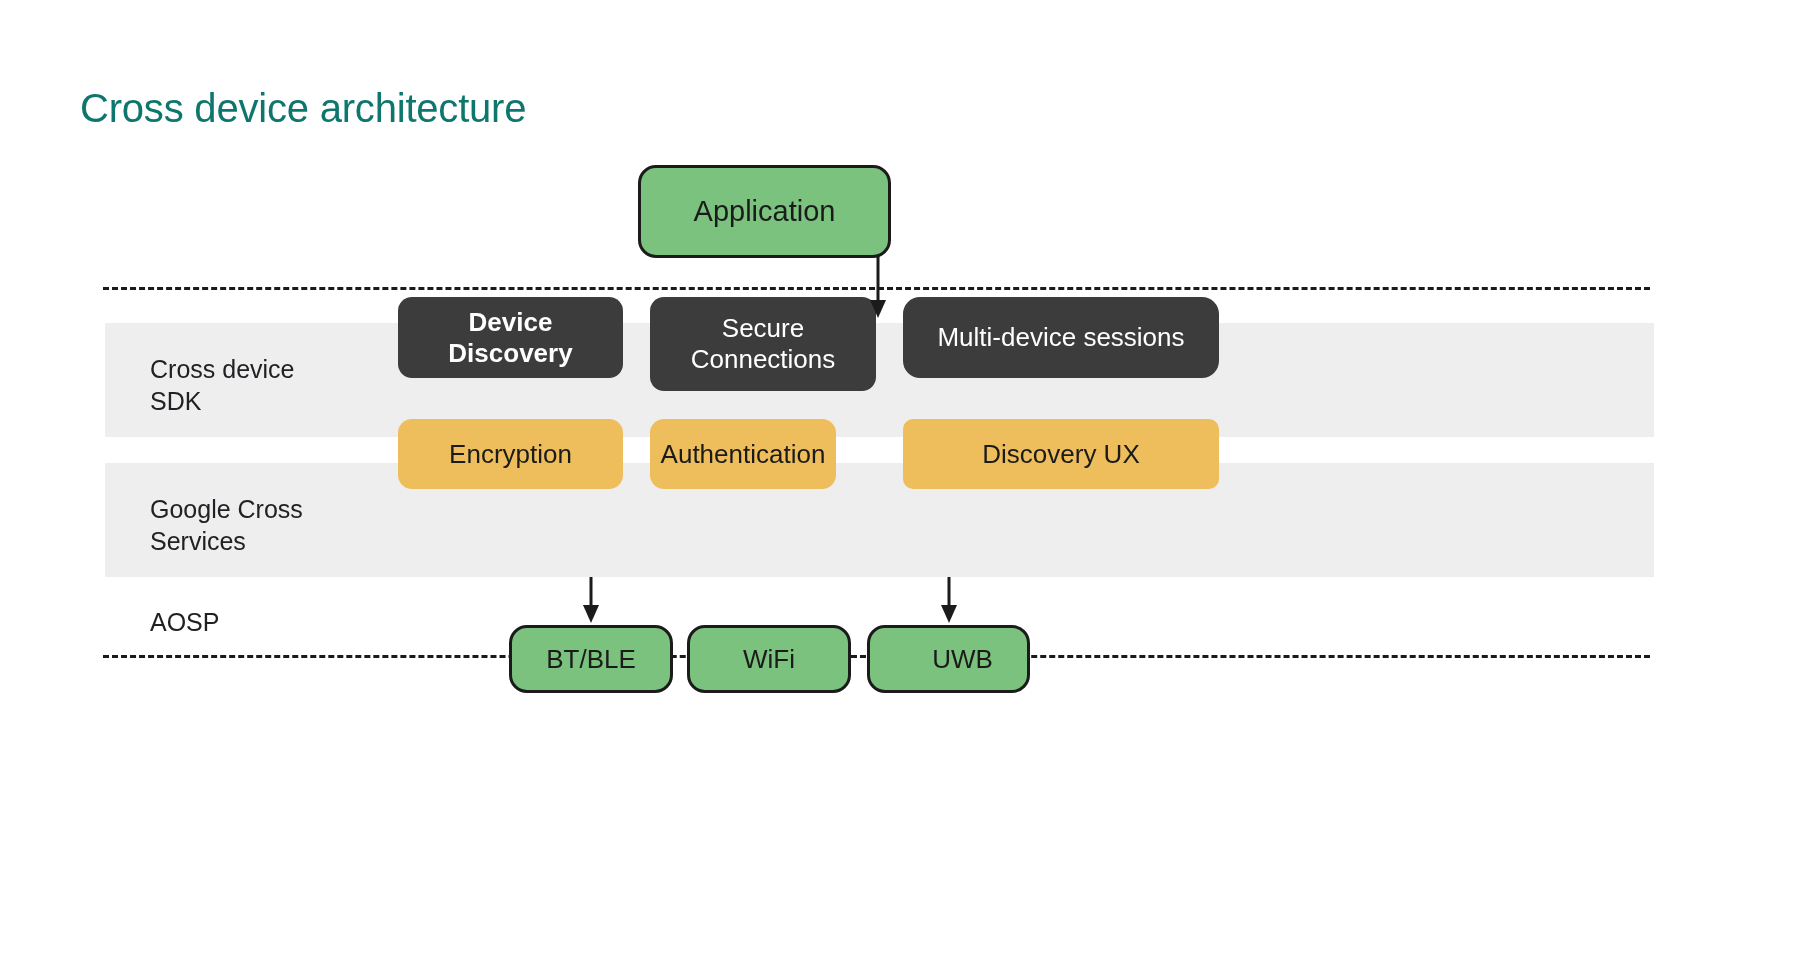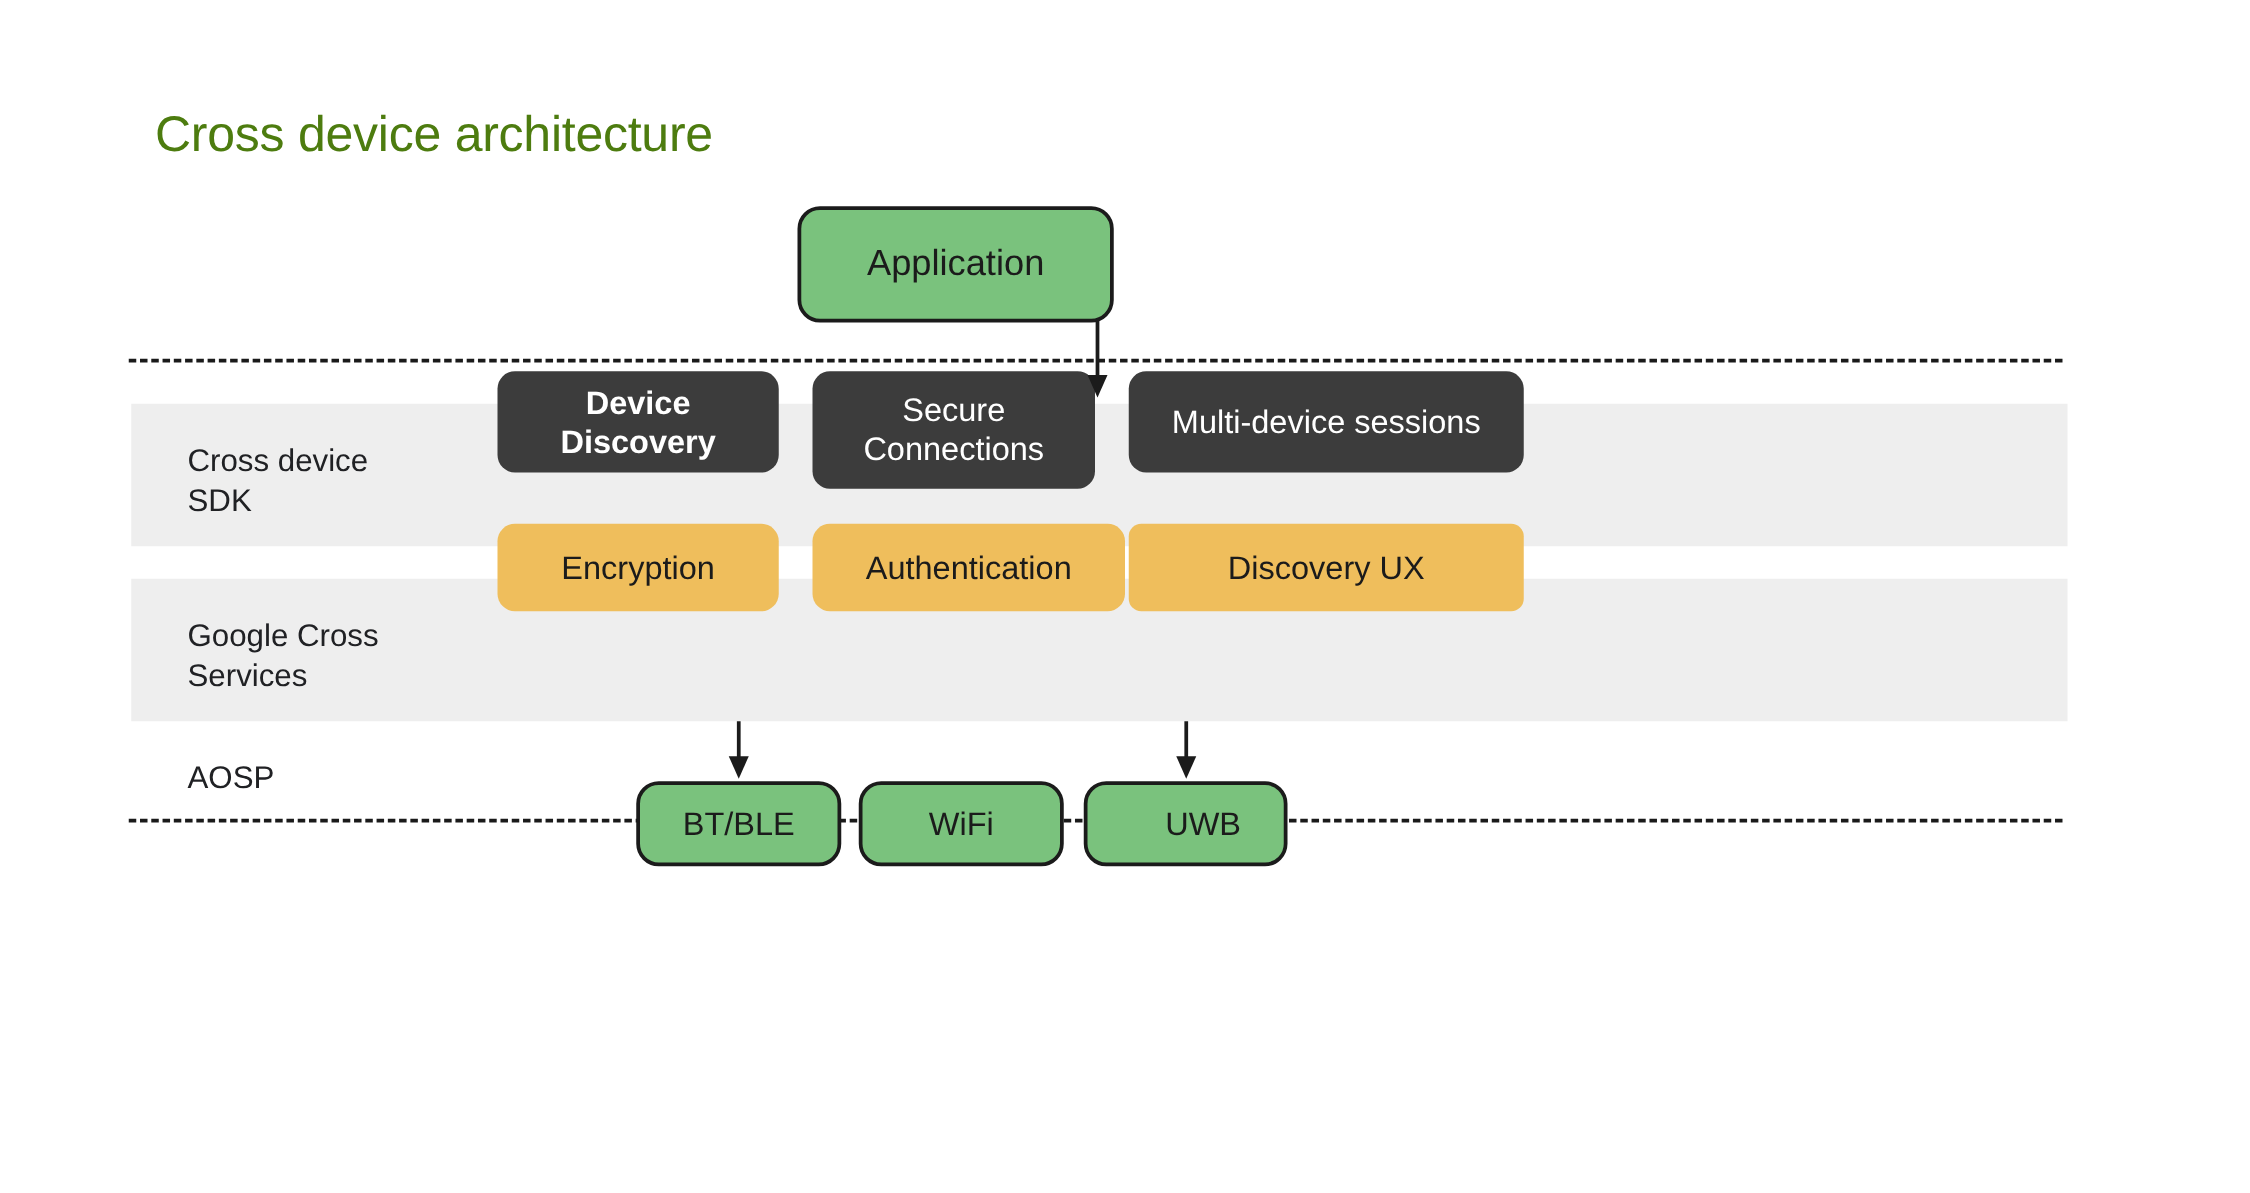--- a/index.html
+++ b/index.html
@@ -20,24 +20,23 @@
     overflow: hidden;
   }
 
   
   .slide-title {
     position: absolute;
     left: 80px;
     top: 84px;
     font-size: 40px;
     line-height: 48px;
-    color: #4d7c0f;
+    color: #0f766e;
     letter-spacing: -0.2px;
     white-space: nowrap;
-    margin-left: 44px;
   }
 
   
   .band {
     position: absolute;
     left: 105px;
     width: 1549px;
     background: #eeeeee;
   }
   .band-sdk   { top: 323px; height: 114px; }
@@ -99,25 +98,25 @@
     color: #1b1b1b;
     border-radius: 14px;
   }
 
   
   .n-application { left: 638px; top: 165px; width: 253px;  height: 93px;  font-size: 29px; }
 
   
   .n-device-discovery      { left: 398px;  top: 297px; width: 225px; height: 81px; font-weight: bold; }
   .n-secure-connections    { left: 650px;  top: 297px; width: 226px; height: 94px; }
-  .n-multi-device-sessions { left: 903px;  top: 297px; width: 316px; height: 81px; }
+  .n-multi-device-sessions { left: 903px;  top: 297px; width: 316px; height: 81px; border-radius: 17px; }
 
   
   .n-encryption     { left: 398px; top: 419px; width: 225px; height: 70px; }
-  .n-authentication { left: 650px; top: 419px; width: 250px; height: 70px; }
+  .n-authentication { left: 650px; top: 419px; width: 186px; height: 70px; }
   .n-discovery-ux   { left: 903px; top: 419px; width: 316px; height: 70px; border-radius: 10px; }
 
   
   .n-btble { left: 509px; top: 625px; width: 164px; height: 68px; }
   .n-wifi  { left: 687px; top: 625px; width: 164px; height: 68px; }
   .n-uwb   { left: 867px; top: 625px; width: 163px; height: 68px; padding-left: 28px; }
 
   
   .arrow {
     position: absolute;

